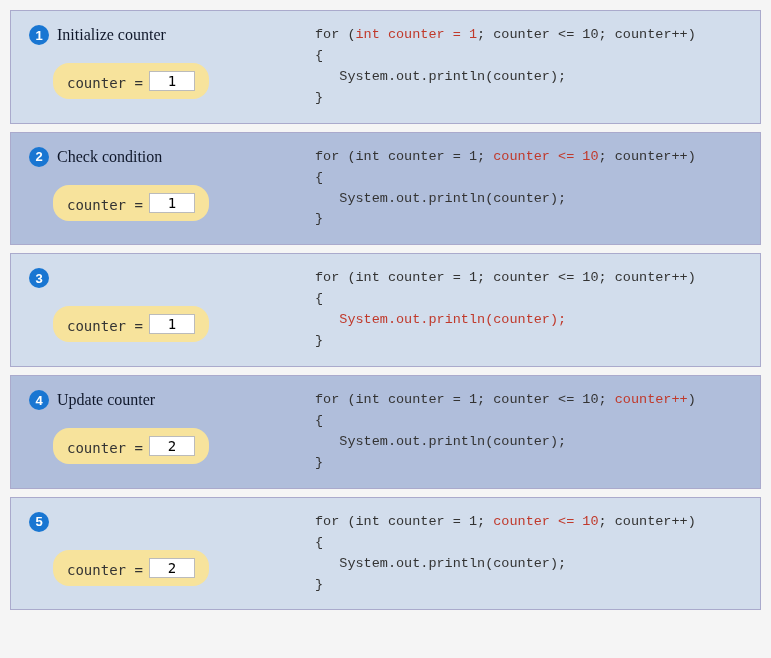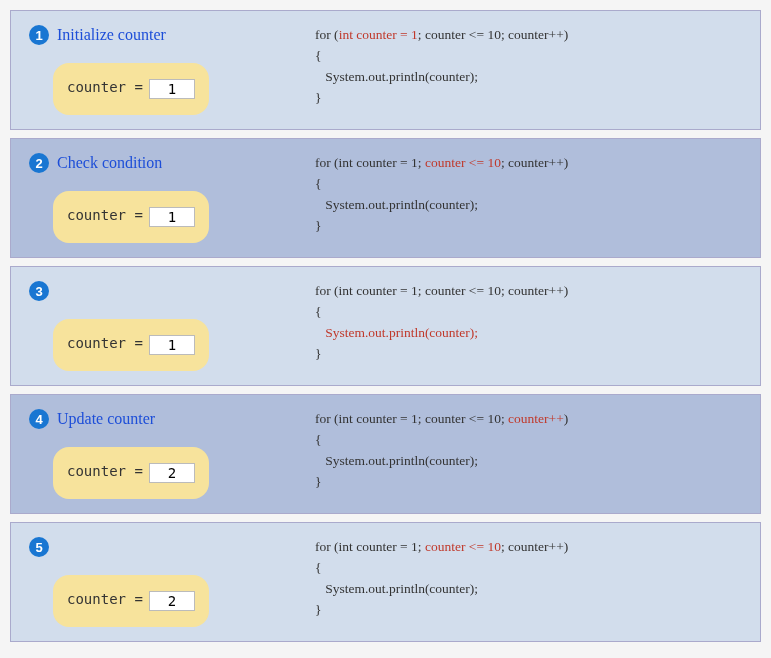--- a/index.html
+++ b/index.html
@@ -48,45 +48,45 @@
       border-radius: 50%;
       display: inline-flex;
       align-items: center;
       justify-content: center;
       font-weight: bold;
       font-size: 13px;
       font-family: Arial, sans-serif;
     }
     .step-title {
       font-size: 16px;
-      color: #1d4ed8;
+      color: #0f172a;
     }
     .counter-chip {
       background: #f7e39c;
       border-radius: 16px;
-      padding: 16px 14px;
+      padding: 8px 14px;
       display: inline-flex;
-      align-items: flex-start;
+      align-items: flex-end;
       font-family: 'Lucida Console', Monaco, monospace;
       font-size: 14px;
       margin-left: 24px;
     }
     .counter-label {
       color: #333;
     }
     .counter-value {
       background: white;
       border: 1px solid #bbb;
       padding: 1px 18px;
       margin-left: 6px;
       font-family: 'Lucida Console', Monaco, monospace;
       font-size: 14px;
     }
     .code {
-      font-family: Liberation Serif, serif;
+      font-family: Liberation Mono, monospace;
       font-size: 13.5px;
       line-height: 1.55;
       white-space: pre;
       color: #333;
     }
     .kw { color: #333; }
     .hl { color: #c0392b; }
   </style>
 </head>
 <body>

